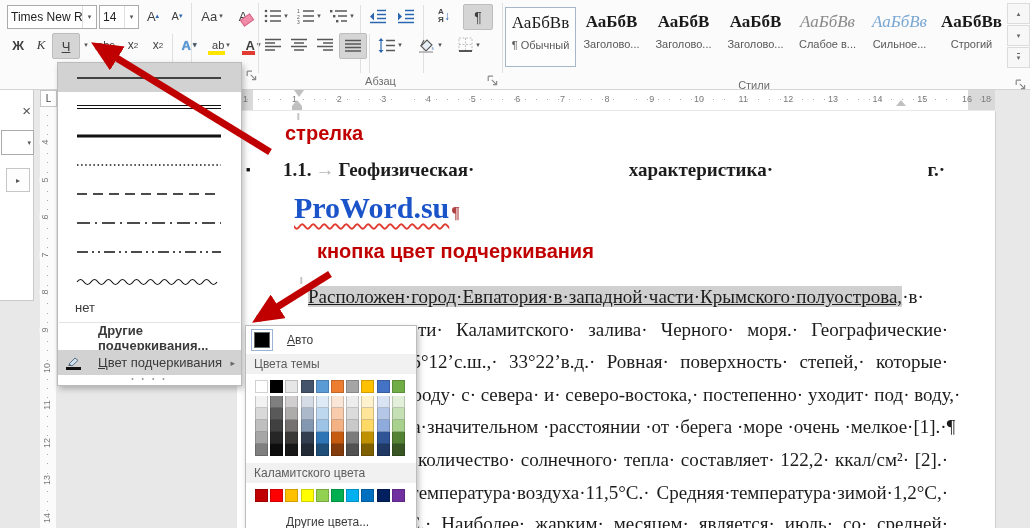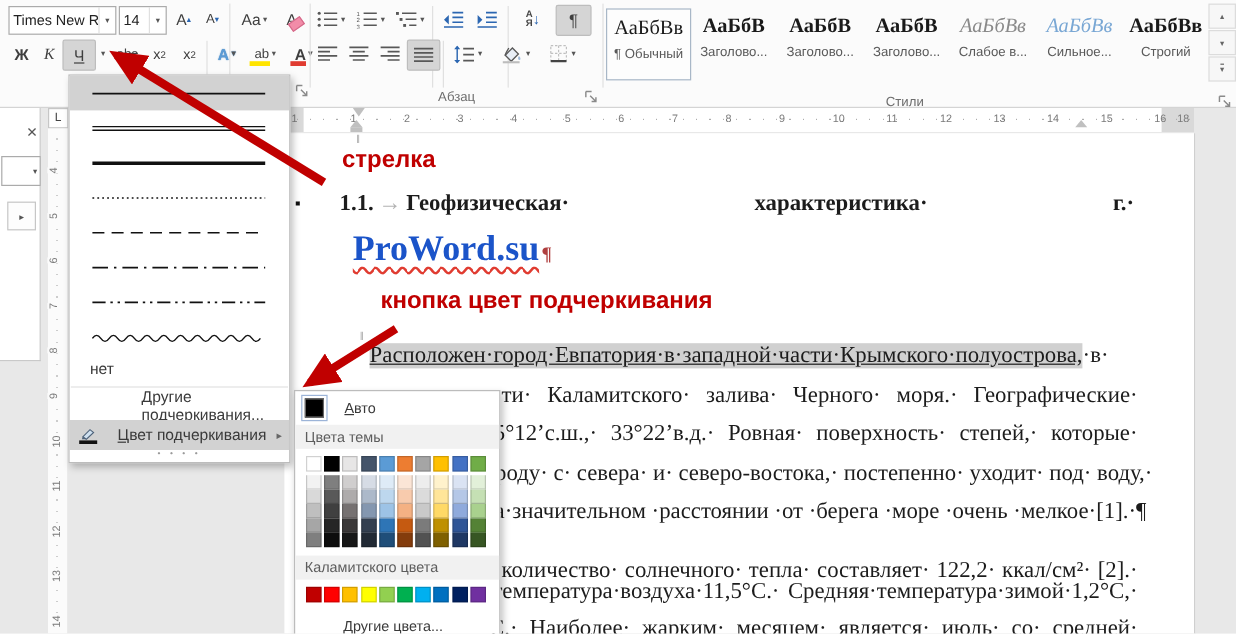--- a/index.html
+++ b/index.html
@@ -75,21 +75,21 @@
   #logo{position:absolute;left:57px;top:80px;font-size:30px;font-weight:bold;color:#1b54c9;
         text-decoration:underline;text-decoration-style:wavy;text-decoration-color:#e03c31;
         text-decoration-thickness:2px;text-underline-offset:5px;}
   #logo .pil{font-size:16px;color:#b04040;text-decoration:none;display:inline-block;margin-left:2px;}
   
   #umenu{position:absolute;left:57px;top:62px;width:183px;background:#fff;border:1px solid #bcbcbc;
          box-shadow:2px 3px 6px rgba(0,0,0,.25);z-index:5;padding-bottom:2px;}
   .uitem{height:29px;display:flex;align-items:center;padding-left:17px;}
   .uitem.sel{background:#d2d2d2;}
   .utext{height:25px;display:flex;align-items:center;font-size:13px;color:#3a3a3a;padding-left:17px;}
-  .utext.indent{padding-left:60px;}
+  .utext.indent{padding-left:40px;font-weight:bold;}
   .utext.sel{background:#d2d2d2;}
   .usep{height:1px;background:#e2e2e2;margin:2px 1px;}
   .uicon{position:absolute;left:8px;width:15px;height:15px;}
   .uicon .bar{position:absolute;left:0;right:0;bottom:0;height:3px;background:#111;}
   .subarr{margin-left:auto;margin-right:6px;font-size:9px;color:#666;}
   .grip{text-align:center;font-size:7px;color:#9a9a9a;letter-spacing:3px;line-height:8px;}
   #cmenu{position:absolute;left:245px;top:325px;width:170px;background:#fff;border:1px solid #bcbcbc;
          box-shadow:2px 3px 6px rgba(0,0,0,.25);z-index:6;font-size:12px;color:#3a3a3a;}
   .auto-row{display:flex;align-items:center;height:28px;padding-left:5px;}
   .auto-sw{width:14px;height:14px;background:#000;border:1px solid #666;}
@@ -390,21 +390,21 @@
   </div>
   <div id="logo"><span>ProWord.su</span><span class="pil">¶</span></div>
   <span class="mark" style="left:63px;top:164px;">‖</span>
   <div class="docline" style="left:181px;top:207px;width:530px;">ти· Каламитского· залива· Черного· моря.· Географические·</div>
   <div class="docline" style="left:71px;top:174px;width:640px;">
     <span class="selhl">Расположен·город·Евпатория·в·западной·части·Крымского·полуострова,</span><span>·в·</span>
   </div>
   <div class="docline" style="left:165px;top:239px;width:546px;">45°12’с.ш.,· 33°22’в.д.· Ровная· поверхность· степей,· которые·</div>
   <div class="docline" style="left:166px;top:272px;width:545px;">ороду· с· севера· и· северо-востока,· постепенно· уходит· под· воду,·</div>
   <div class="docline no-j" style="left:165px;top:304px;">на·значительном ·расстоянии ·от ·берега ·море ·очень ·мелкое·[1].·¶</div>
-  <div class="docline" style="left:181px;top:337px;width:530px;margin-top:16px;">количество· солнечного· тепла· составляет· 122,2· ккал/см²· [2].·</div>
+  <div class="docline" style="left:181px;top:337px;width:530px;">количество· солнечного· тепла· составляет· 122,2· ккал/см²· [2].·</div>
   <div class="docline" style="left:167px;top:370px;width:544px;">·температура·воздуха·11,5°С.· Средняя·температура·зимой·1,2°С,·</div>
   <div class="docline" style="left:163px;top:401px;width:548px;">°С.· Наиболее· жарким· месяцем· является· июль· со· средней·</div>
 </div>
 
 <div id="umenu">
   <div class="uitem sel">
     <svg width="148" height="10" viewBox="0 0 148 10">
         <line x1="2" y1="5" x2="146" y2="5" stroke="#111" stroke-width="1.3"></line>
       </svg>
     </div>

